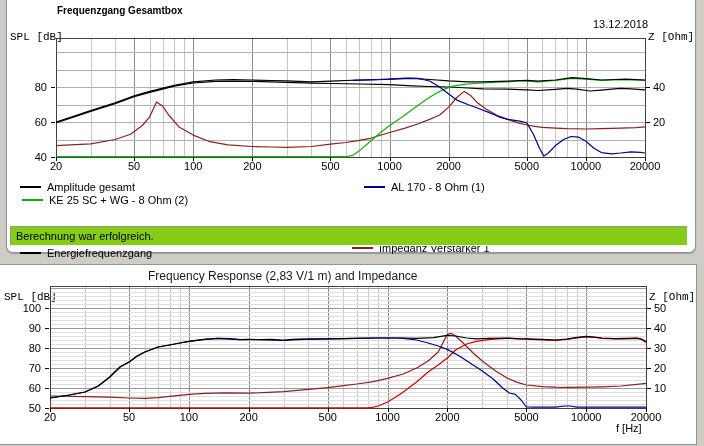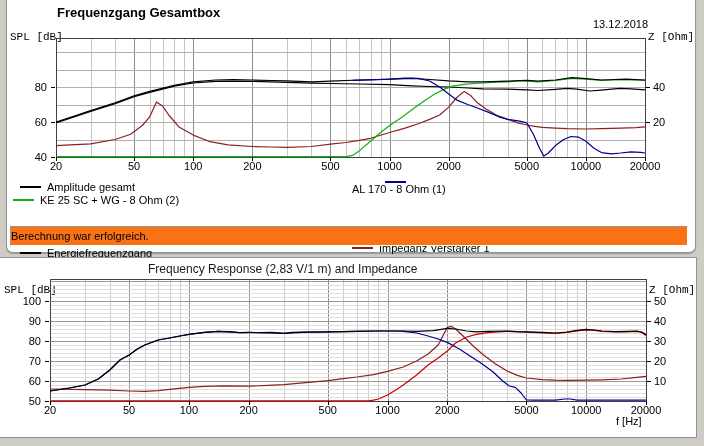--- a/index.html
+++ b/index.html
@@ -4,41 +4,41 @@
 <style>
   html,body{margin:0;padding:0;}
   body{
     width:704px;height:446px;overflow:hidden;position:relative;
     background:#cfccc5;
     font-family:"Liberation Sans",sans-serif;
     -webkit-font-smoothing:antialiased;
   }
   .window{position:absolute;background:#ffffff;border:1px solid #8e959e;box-sizing:border-box;}
   .win1{left:6px;top:-2px;width:690px;height:255px;border-radius:0 0 7px 7px;box-shadow:0 1px 1px rgba(0,0,0,.25);}
-  .win2{left:0;top:257px;width:697px;height:181px;border-left:none;}
+  .win2{left:0;top:264px;width:697px;height:181px;border-left:none;}
   .chart-svg{position:absolute;left:0;top:0;}
   svg text{font-family:"Liberation Sans",sans-serif;font-size:11px;fill:#000;}
-  .t-title{position:absolute;left:50px;top:6px;font-size:13px;font-weight:bold;color:#000;white-space:nowrap;}
+  .t-title{position:absolute;left:50px;top:6px;font-size:10px;font-weight:bold;color:#000;white-space:nowrap;}
   .t-sub{position:absolute;left:50px;top:22px;font-size:11px;color:#000;white-space:nowrap;}
   .t-date{position:absolute;left:586px;top:19px;font-size:11px;color:#000;}
   .axis-label{position:absolute;font-size:11px;color:#000;white-space:nowrap;font-family:Liberation Mono, monospace;}
   .spl1{left:3px;top:32px;}
   .z1{left:641px;top:32px;}
   .legend{position:absolute;left:0;top:0;width:100%;}
   .legend-item{position:absolute;display:flex;align-items:center;font-size:11px;color:#000;white-space:nowrap;}
   .legend-item .swatch{display:inline-block;width:21px;height:2px;margin-right:6px;background:#000;}
   .li0{left:13px;top:182px;align-items:center;}
-  .li1{left:6px;top:195px;}
+  .li1{left:15px;top:195px;}
   .li2{left:13px;top:208px;margin-top:40px;}
-  .li3{left:345px;top:182px;flex-direction:column;}
+  .li3{left:357px;top:182px;}
   .li4{left:345px;top:195px;margin-top:48px;}
   .statusbar{
     position:absolute;left:3px;top:227px;width:678px;height:20px;box-sizing:border-box;
-    background:#f97316;border:1px solid;border-color:#9a968e #ffffff #ffffff #9a968e;
-    font-size:11px;color:#000;display:flex;align-items:center;
+    background:#84cc16;border:1px solid;border-color:#9a968e #ffffff #ffffff #9a968e;
+    font-size:11px;color:#000;display:flex;align-items:center;padding-left:5px;
   }
   .t2-title{position:absolute;left:148px;top:4px;font-size:12px;color:#1a1a1a;white-space:nowrap;}
   .spl2{left:4px;top:26px;}
   .z2{left:649px;top:26px;}
   .xlabel2{position:absolute;left:616px;top:157px;width:62px;text-align:left;font-size:11px;color:#000;}
 </style>
 </head>
 <body>
 
 <div class="window win1">

